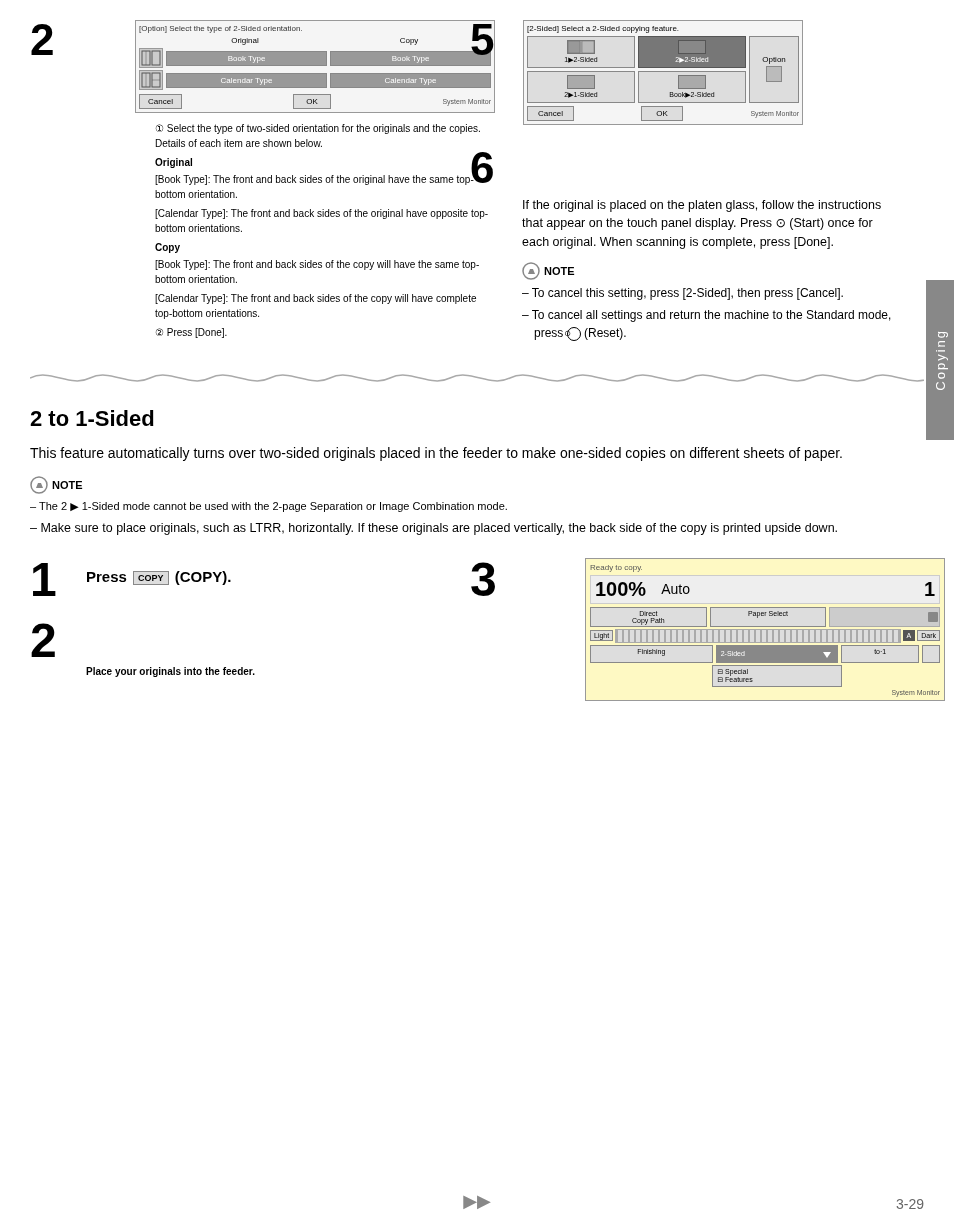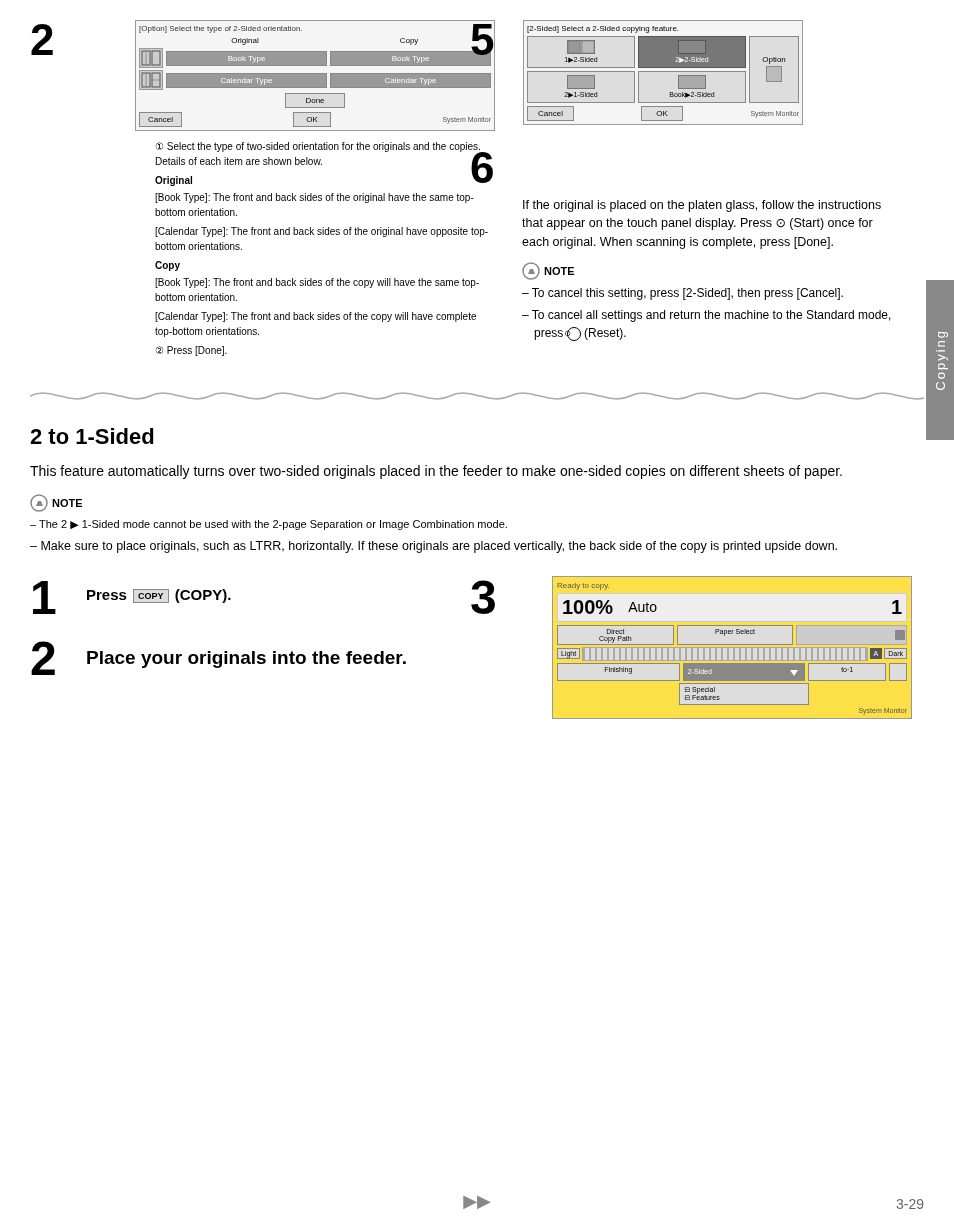--- a/index.html
+++ b/index.html
@@ -140,25 +140,25 @@
       background: #ddd;
       font-size: 9px;
       padding: 1px 4px;
       vertical-align: middle;
       margin: 0 2px;
     }
 
     
     .bottom-screen {
       border: 1px solid #999;
-      background: #fde047;
+      background: #fef9c3;
       font-size: 9px;
       padding: 4px;
       width: 360px;
-      margin-left: 26px;
+      margin-left: 59px;
     }
 
     .bs-header {
       font-size: 8px;
       margin-bottom: 3px;
       color: #555;
     }
 
     .bs-percent-row {
       display: flex;
@@ -435,23 +435,20 @@
               <div class="s2-icon">
                 <svg width="20" height="16" viewBox="0 0 20 16">
                   <rect x="1" y="1" width="8" height="14" fill="none" stroke="#555" stroke-width="1"></rect>
                   <line x1="5" y1="1" x2="5" y2="15" stroke="#555" stroke-width="0.5"></line>
                   <rect x="11" y="1" width="8" height="14" fill="none" stroke="#555" stroke-width="1"></rect>
                   <line x1="11" y1="8" x2="19" y2="8" stroke="#555" stroke-width="0.5"></line>
                 </svg>
               </div>
               <div class="s2-btn">Calendar Type</div>
               <div class="s2-btn">Calendar Type</div>
-            </div>
-            <div style="text-align:center; margin: 3px 0;">
-              <div class="s2-done-btn">Done</div>
             </div>
             <div class="s2-footer">
               <div class="s2-cancel-btn">Cancel</div>
               <div class="s2-ok-btn">OK</div>
               <div style="font-size:7px; color:#555;">System Monitor</div>
             </div>
           </div>
 
           <div class="step-content">
             <p style="margin-bottom:4px;">
@@ -570,21 +567,21 @@
         <div style="padding-top:10px;">
           <p style="font-size:15px; font-weight:bold;">
             Press <span class="copy-btn-inline">COPY</span> (COPY).
           </p>
         </div>
       </div>
 
       <div style="display:flex; align-items:flex-start;">
         <div style="font-size:48px; font-weight:bold; line-height:0.9; min-width:48px; margin-right:8px;">2</div>
         <div style="padding-top:10px;">
-          <p style="font-size:19px; font-weight:bold;">Place your originals into the feeder.</p>
+          <p style="font-size:10px; font-weight:bold;margin-top:37px;">Place your originals into the feeder.</p>
         </div>
       </div>
     </div>
 
     <div class="bottom-right">
       <div style="display:flex; align-items:flex-start;">
         <div style="font-size:48px; font-weight:bold; line-height:0.9; min-width:48px; margin-right:8px;">3</div>
         <div style="flex:1;">
           <div class="bottom-screen">
             <div class="bs-header">Ready to copy.</div>

